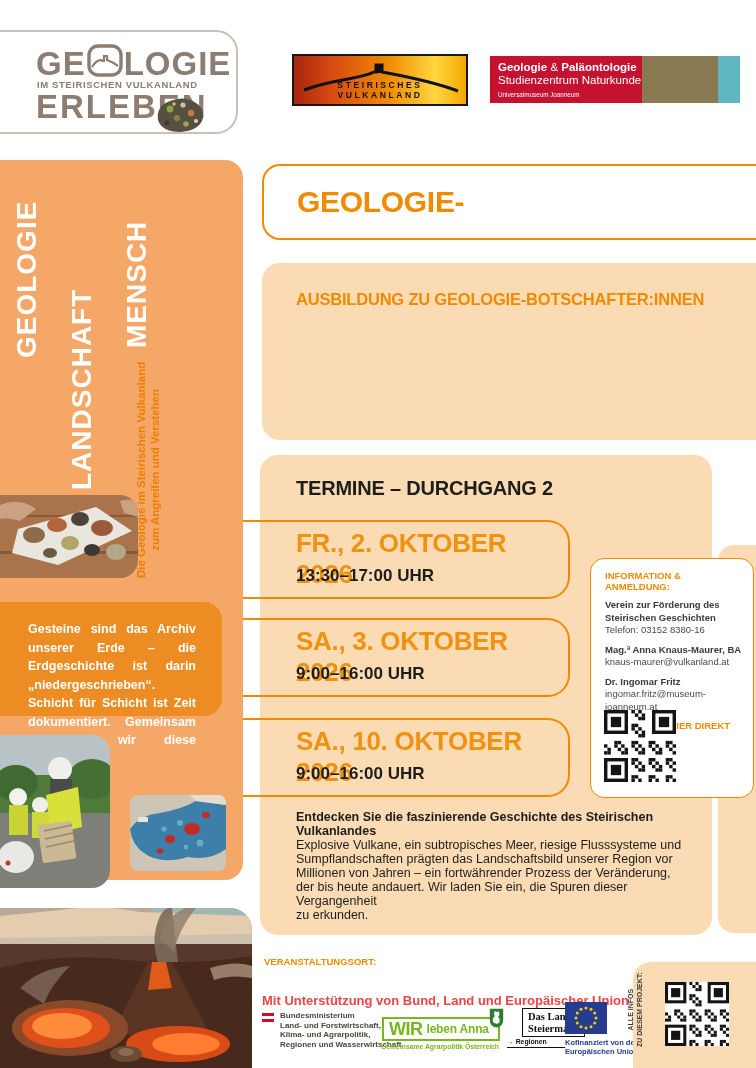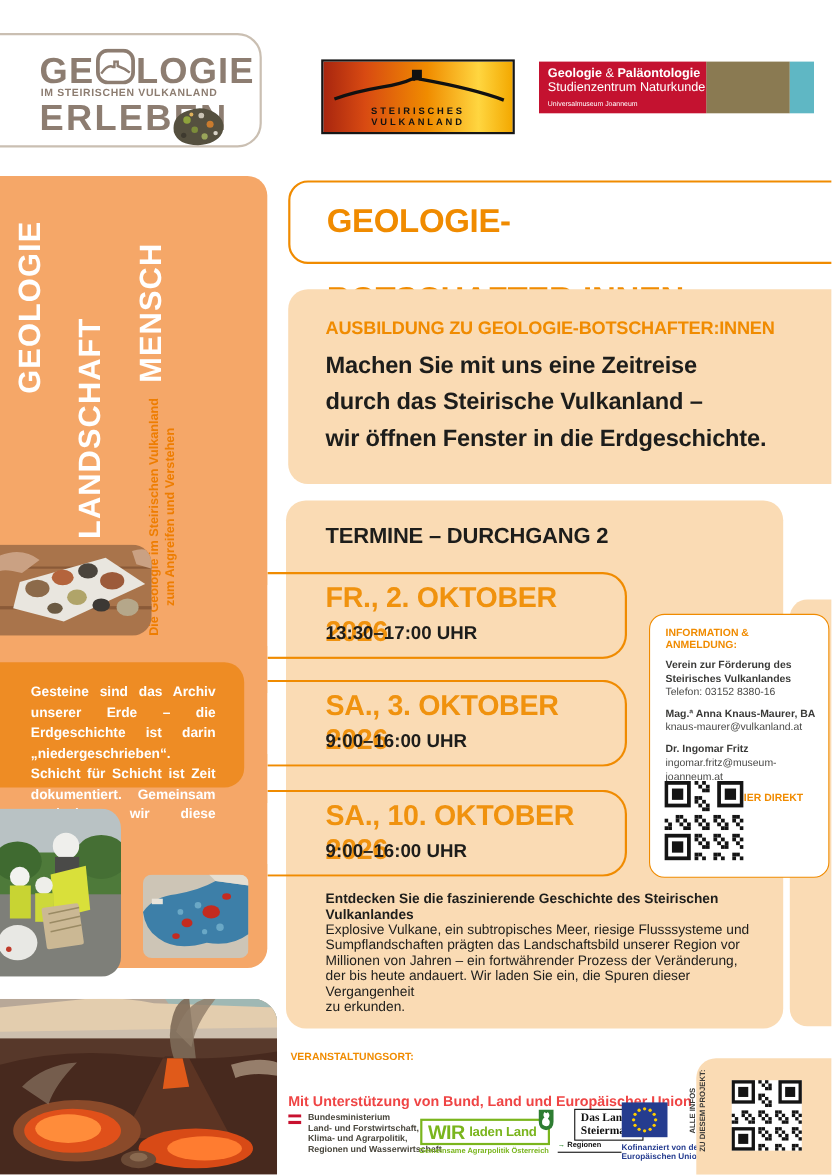--- a/index.html
+++ b/index.html
@@ -9,21 +9,21 @@
   .vert{position:absolute;transform-origin:left bottom;transform:rotate(-90deg);white-space:nowrap;}
 
   
   .logo-box{left:-24px;top:30px;width:258px;height:100px;border:2px solid #cabfb2;border-radius:22px;background:#fff;}
   .logo-l1{position:absolute;left:58px;top:10px;font-size:33px;font-weight:700;letter-spacing:1px;color:#8d7d71;display:flex;align-items:center;}
   .logo-l1 svg{margin:2px 1px 0 1px;}
   .logo-l2{position:absolute;left:59px;top:47px;font-size:9.5px;font-weight:700;letter-spacing:.6px;color:#8d7d71;}
   .logo-l3{position:absolute;left:58px;top:56px;font-size:33px;font-weight:700;letter-spacing:2px;color:#8d7d71;}
   .logo-rock{position:absolute;left:172px;top:62px;}
 
-  .vl-logo{left:292px;top:54px;width:176px;height:68px;border:2px solid #161616;box-sizing:border-box;
+  .vl-logo{left:292px;top:54px;width:176px;height:52px;border:2px solid #161616;box-sizing:border-box;
            background:linear-gradient(90deg,#a8260f 0%,#d84a12 22%,#f08c00 55%,#ffd640 82%,#f3a800 100%);}
   .vl-hill{position:absolute;left:6px;top:4px;}
   .vl-text{position:absolute;left:0;right:0;bottom:4px;text-align:center;font-size:8.5px;font-weight:700;letter-spacing:2.6px;color:#111;}
 
   .jo-logo{left:490px;top:56px;width:250px;height:47px;display:flex;}
   .jo-red{width:152px;height:100%;background:#c41230;color:#fff;position:relative;}
   .jo-t1{position:absolute;left:8px;top:5px;font-size:11.5px;font-weight:700;}
   .jo-t1 .amp{font-weight:400;}
   .jo-t2{position:absolute;left:8px;top:18px;font-size:11.5px;font-weight:400;}
   .jo-t3{position:absolute;left:8px;bottom:5px;font-size:6.3px;font-weight:400;}
@@ -243,25 +243,20 @@
       <path d="M210 60 Q236 52 252 58 L252 70 Q230 66 214 72 Z" fill="#cbb89e" opacity=".6"></path>
     </svg>
   </div>
 
   <div class="abs title-box">
     <h1>GEOLOGIE-BOTSCHAFTER:INNEN</h1>
   </div>
 
   <div class="abs ausb-box">
     <div class="ausb-label">AUSBILDUNG ZU GEOLOGIE-BOTSCHAFTER:INNEN</div>
-    <div class="ausb-lines">
-      <div>Machen Sie mit uns eine Zeitreise</div>
-      <div>durch das Steirische Vulkanland –</div>
-      <div>wir öffnen Fenster in die Erdgeschichte.</div>
-    </div>
   </div>
 
   <div class="abs termine-box"></div>
   <div class="abs termine-h">TERMINE – DURCHGANG 2</div>
 
   <div class="abs right-panel"></div>
 
   <div class="abs date-card" style="top:520px;">
     <div class="d">FR., 2. OKTOBER 2026</div>
     <div class="t">13:30–17:00 UHR</div>
@@ -280,21 +275,21 @@
     <div>Explosive Vulkane, ein subtropisches Meer, riesige Flusssysteme und</div>
     <div>Sumpflandschaften prägten das Landschaftsbild unserer Region vor</div>
     <div>Millionen von Jahren – ein fortwährender Prozess der Veränderung,</div>
     <div>der bis heute andauert. Wir laden Sie ein, die Spuren dieser Vergangenheit</div>
     <div>zu erkunden.</div>
   </div>
 
   <div class="abs info-box">
     <p class="lab">INFORMATION &amp; ANMELDUNG:</p>
     <p class="nm">Verein zur Förderung des</p>
-    <p class="nm">Steirisches Vulkanlandes</p>
+    <p class="nm">Steirischen Geschichten</p>
     <p class="rg">Telefon: 03152 8380-16</p>
     <p class="nm">Mag.ª Anna Knaus-Maurer, BA</p>
     <p class="rg">knaus-maurer@vulkanland.at</p>
     <p class="nm">Dr. Ingomar Fritz</p>
     <p class="rg">ingomar.fritz@museum-joanneum.at</p>
     <p class="lab" style="margin-top:3px;">ANMELDUNG HIER DIREKT ONLINE:</p>
     <svg class="info-qr" width="72" height="74" viewBox="0 0 21 21">
         <rect x="0" y="0" width="21" height="21" fill="#fff"></rect>
         <rect x="8" y="0" width="1" height="1" fill="#141414"></rect>
         <rect x="10" y="0" width="1" height="1" fill="#141414"></rect>
@@ -402,21 +397,21 @@
     <div class="lines">
       <div>Bundesministerium</div>
       <div>Land- und Forstwirtschaft,</div>
       <div>Klima- und Agrarpolitik,</div>
       <div>Regionen und Wasserwirtschaft</div>
     </div>
   </div>
 
   <div class="abs wir-box">
     <span class="w1">WIR</span>
-    <span class="w2">laden Land</span>
+    <span class="w2">leben Anna</span>
   </div>
   <div class="abs wir-sub">Gemeinsame Agrarpolitik Österreich</div>
 
   <div class="abs stmk">
     <svg width="15" height="20" viewBox="0 0 15 20">
       <path d="M.8.8 h13.4 v11 q0 7 -6.7 7.6 q-6.7 -.6 -6.7 -7.6 Z" fill="#2e7d32"></path>
       <path d="M4 14 Q3 10 6 8 Q4 6 6 3 Q8 5 9 3 Q12 6 9 9 Q12 11 10 15 Q7 17 4 14 Z" fill="#fff"></path>
     </svg>
     <div class="stmk-txt">
       <div>Das Land</div>

